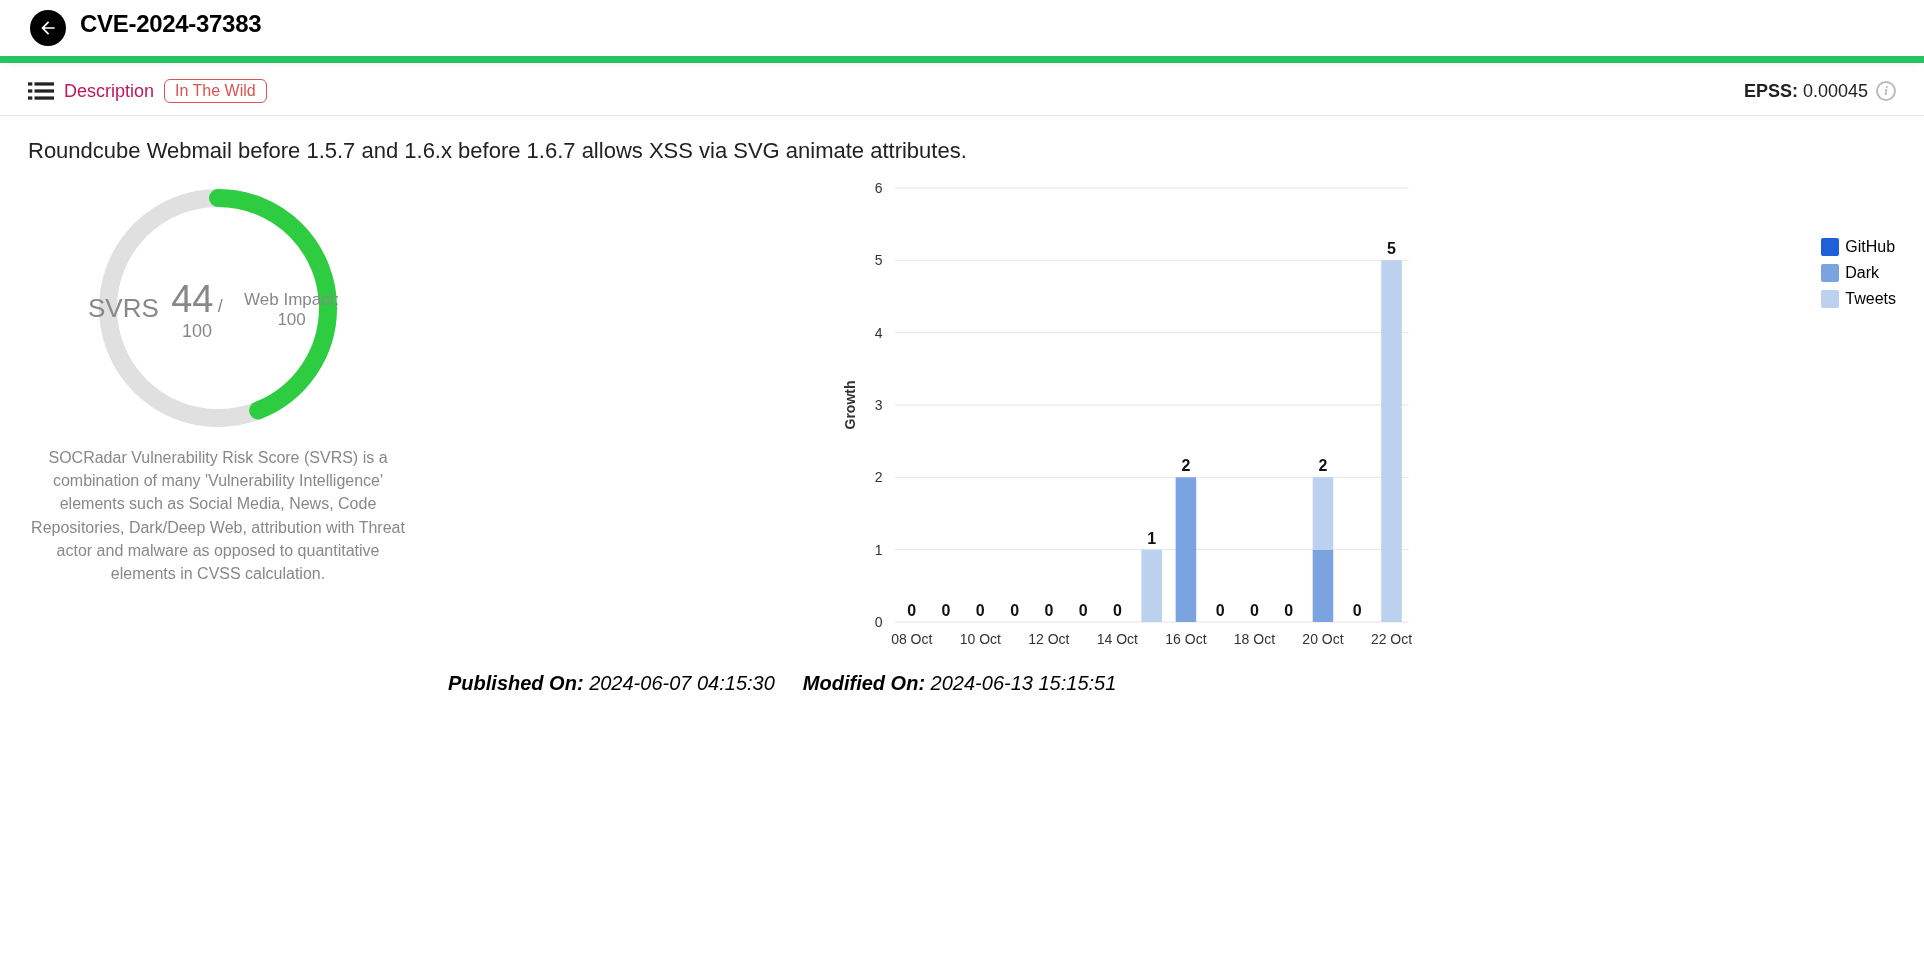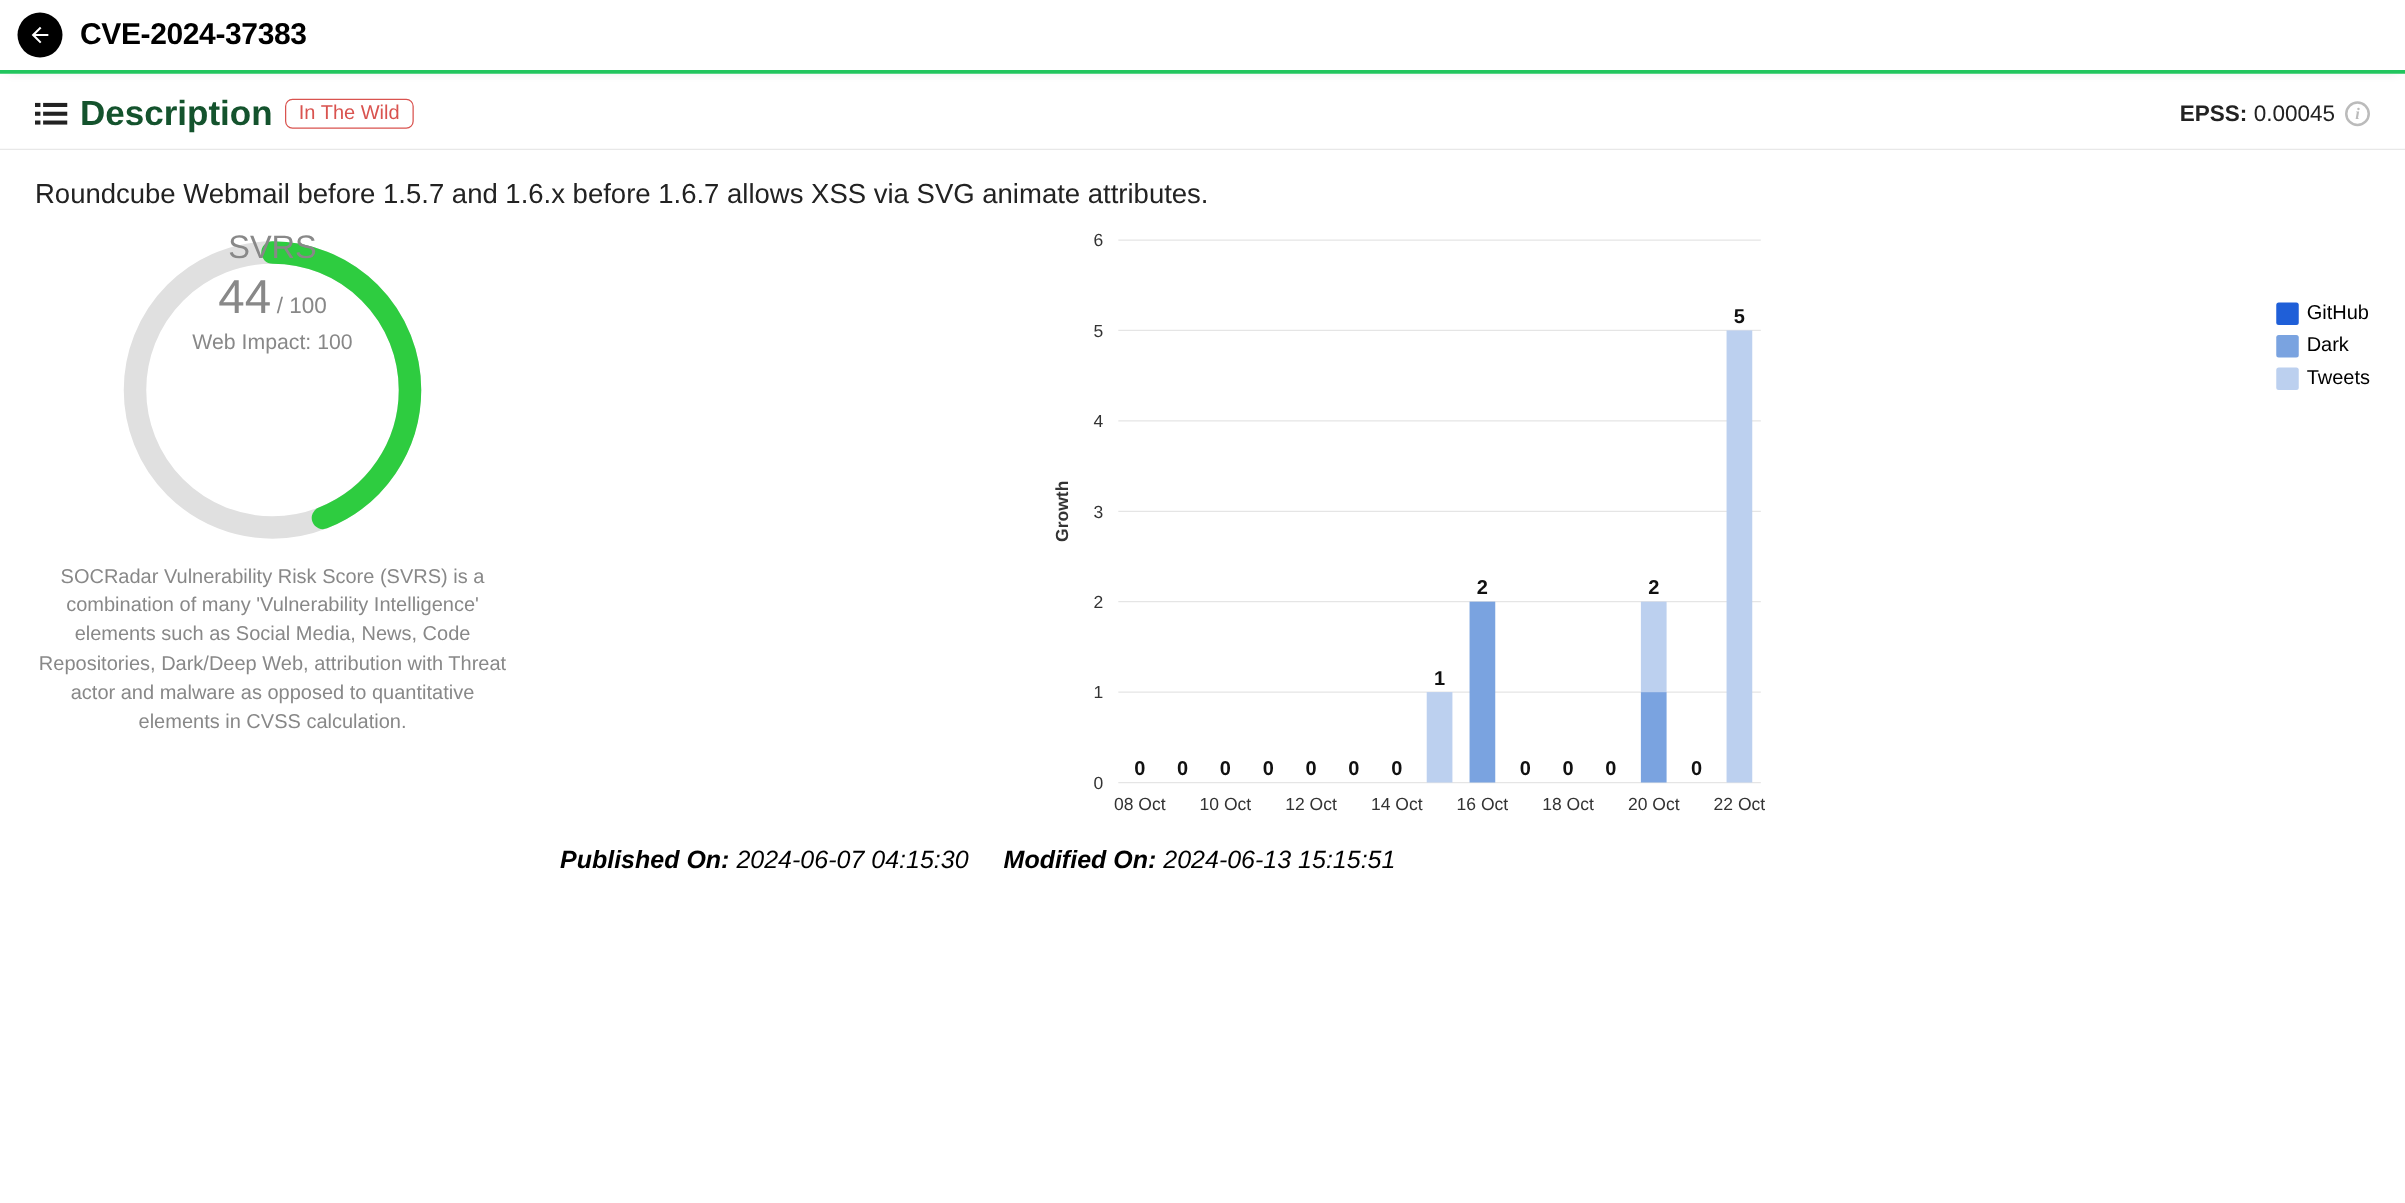--- a/index.html
+++ b/index.html
@@ -1,35 +1,35 @@
 <!DOCTYPE html>
 <html><head>
 <meta charset="utf-8">
 <style>
 * { margin: 0; padding: 0; box-sizing: border-box; }
 body { font-family: -apple-system, BlinkMacSystemFont, "Segoe UI", Helvetica, Arial, sans-serif; background: #fff; color: #000; }
-.topbar { display: flex; align-items: center; padding: 10px 14px; border-bottom: 3px solid #22c55e; box-shadow: 0 4px 10px -6px rgba(0,0,0,0.12); }
+.topbar { display: flex; padding: 10px 30px; border-bottom: 7px solid #22c55e; box-shadow: 0 4px 10px -6px rgba(0,0,0,0.12); }
 .back-btn { width: 36px; height: 36px; border-radius: 50%; background: #000; display: flex; align-items: center; justify-content: center; cursor: pointer; margin-right: 14px; }
 .back-btn svg { fill: #fff; }
 .cve-title { font-size: 24px; font-weight: 700; letter-spacing: -0.3px; }
 .section-header { display: flex; align-items: center; justify-content: space-between; padding: 16px 28px 12px; border-bottom: 1px solid #e8e8e8; }
 .section-left { display: flex; align-items: center; gap: 10px; }
 .list-icon { width: 26px; height: 22px; }
 .list-icon rect { fill: #222; }
-.section-title { font-size: 28px; font-weight: 700; color: #14532d; }
+.section-title { font-size: 18px; font-weight: 400; color: #be185d; }
 .badge-wild { border: 1px solid #d9534f; color: #d9534f; font-size: 16px; padding: 2px 10px; border-radius: 6px; }
 .epss-wrap { display: flex; align-items: center; gap: 8px; font-size: 18px; color: #222; justify-content: center; }
 .epss-wrap b { font-weight: 700; }
 .info-icon { width: 20px; height: 20px; border: 2px solid #bbb; border-radius: 50%; display: inline-flex; align-items: center; justify-content: center; color: #bbb; font-size: 13px; font-weight: 700; font-style: italic; font-family: Georgia, serif; }
 .description-text { font-size: 22px; padding: 22px 28px 6px; color: #222; }
 .metrics-row { display: flex; align-items: flex-start; padding: 8px 28px 20px; gap: 40px; }
 .gauge-col { text-align: center; flex: 0 0 auto; }
 .gauge-wrap { position: relative; width: 260px; height: 260px; margin: 0 auto; }
 .gauge-wrap svg { transform: rotate(-90deg); }
-.gauge-center { position: absolute; inset: 0; display: flex; flex-direction: column; align-items: center; }
+.gauge-center { position: absolute; inset: 0; display: flex; flex-direction: row; align-items: center; justify-content: center; }
 .gauge-label { font-size: 26px; color: #888; font-weight: 500; }
 .gauge-value { margin-top: 4px; }
 .gauge-value .big { font-size: 38px; color: #888; }
 .gauge-value .small { font-size: 18px; color: #888; }
 .gauge-sub { font-size: 17px; color: #888; margin-top: 4px; }
 .svrs-note { max-width: 380px; margin: 8px auto 0; font-size: 16px; color: #888; line-height: 1.45; }
 .nvd-btn { display: inline-flex; align-items: center; gap: 8px; border: 1.5px solid #3a8ddb; color: #3a8ddb; padding: 8px 16px; border-radius: 6px; font-size: 18px; font-weight: 600; cursor: pointer; margin-top: 14px; }
 .nvd-btn svg { stroke: #3a8ddb; }
 .chart-col { flex: 1 1 auto; display: flex; flex-direction: column; min-width: 600px; }
 .chart-area { display: flex; align-items: flex-start; }

